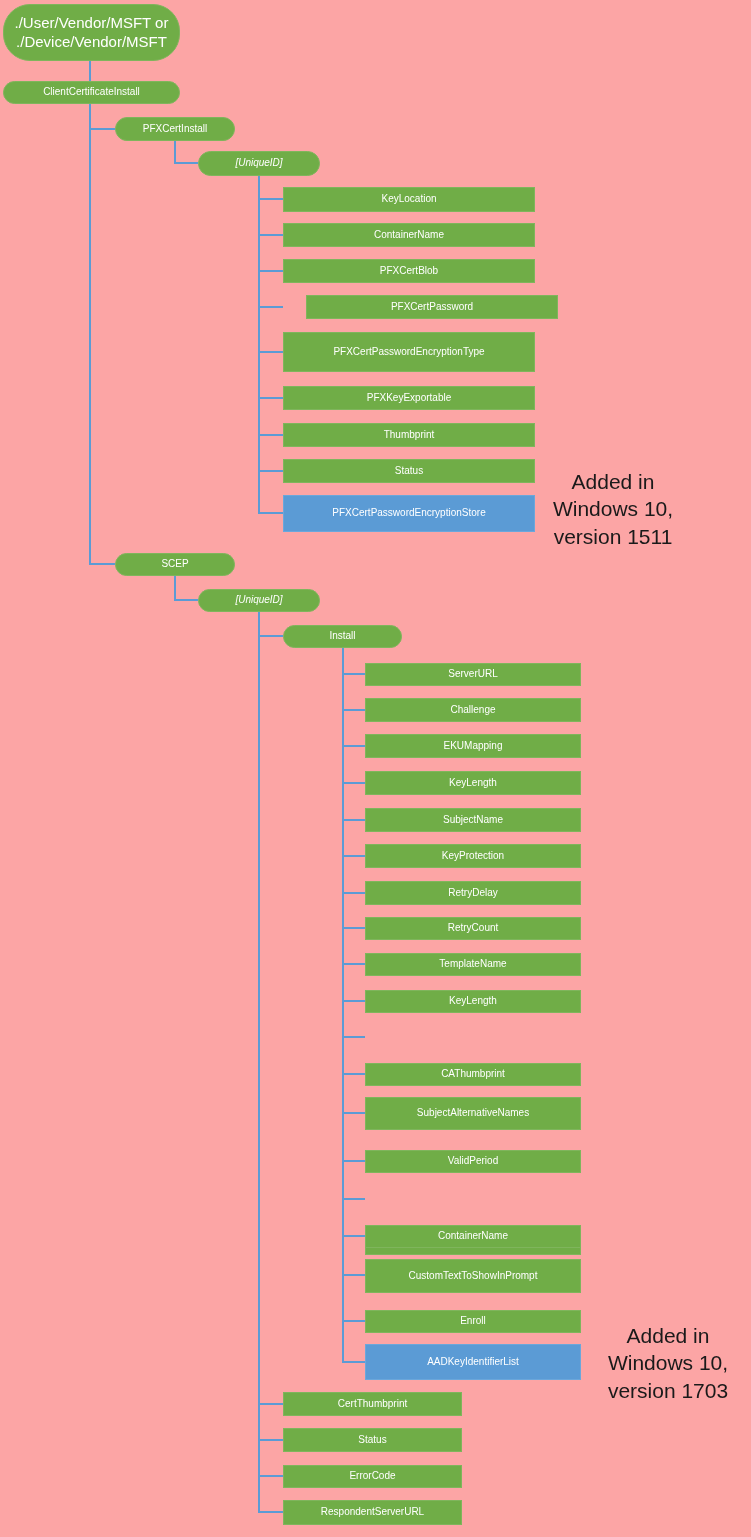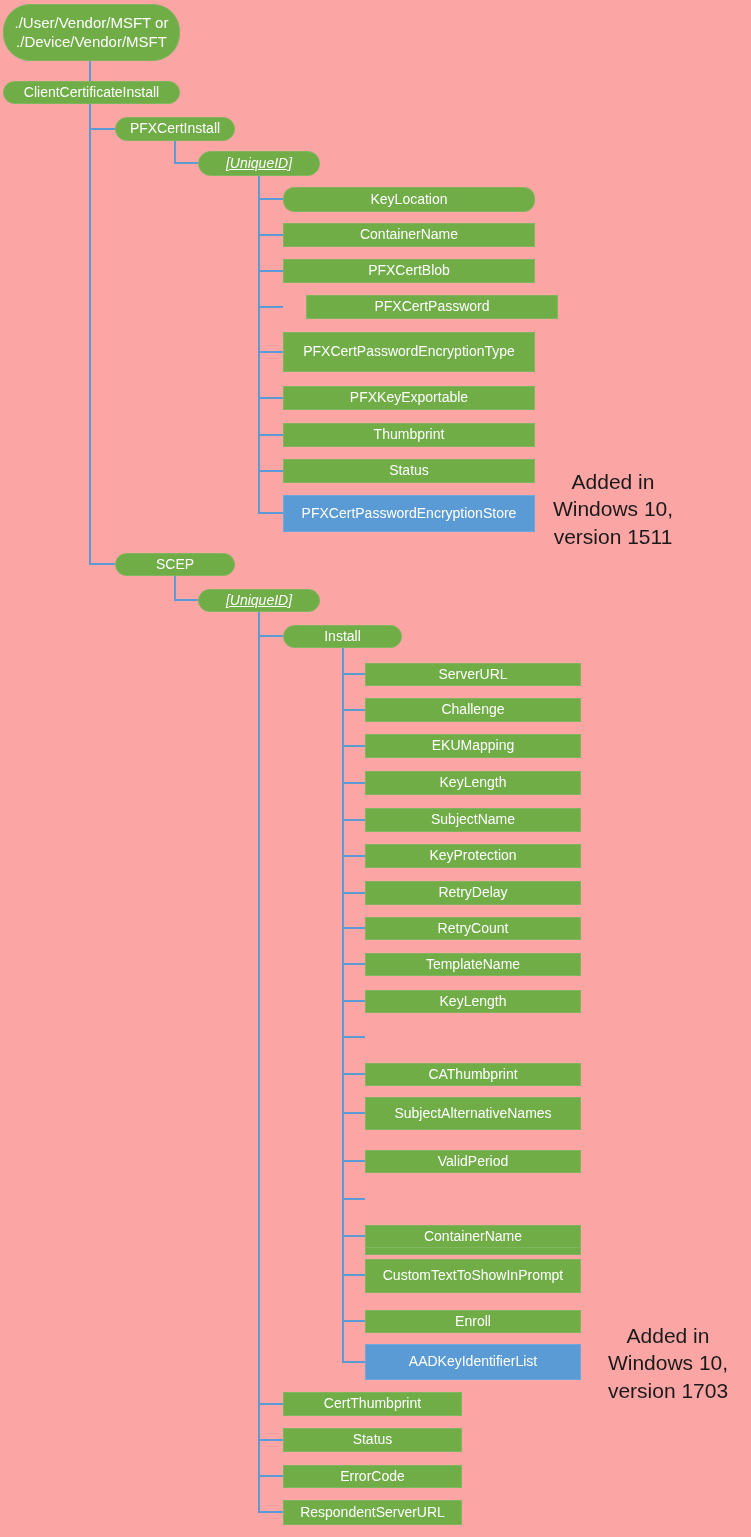--- a/index.html
+++ b/index.html
@@ -12,30 +12,30 @@
   }
   .connector{
     position:absolute;
     background:var(--connector,#5B9BD5);
   }
   .node{
     position:absolute;
     display:flex;align-items:center;justify-content:center;
     box-sizing:border-box;
     color:#ffffff;
-    font-size:14px;
+    font-size:10px;
     line-height:1.25;
     text-align:center;
     white-space:pre-line;
   }
   .node.green{background:var(--green,#70AD47);border:1px solid var(--green-border,#7FB55C);}
   .node.blue{background:var(--blue,#5B9BD5);border:1px solid var(--blue-border,#6BA7DB);}
   .node.pill{border-radius:13px;}
   .node.root{border-radius:27px;font-size:15px;}
-  .node.italic{font-style:italic;text-decoration:underline;}
+  .node.italic{font-style:italic;}
   .annotation{
     position:absolute;
     display:flex;align-items:center;justify-content:center;
     color:var(--annotation,#1a1a1a);
     font-size:21px;
     line-height:1.3;
     text-align:center;
     white-space:pre-line;
   }
 </style>
@@ -85,21 +85,21 @@
     <div class="connector" style="left: 342px; top: 1198px; width: 23px; height: 2px;"></div>
     <div class="connector" style="left: 342px; top: 1235px; width: 23px; height: 2px;"></div>
     <div class="connector" style="left: 342px; top: 1274px; width: 23px; height: 2px;"></div>
     <div class="connector" style="left: 342px; top: 1320px; width: 23px; height: 2px;"></div>
     <div class="connector" style="left: 342px; top: 1361px; width: 23px; height: 2px;"></div>
     <div class="node green pill root" style="left: 3px; top: 4px; width: 177px; height: 57px;">./User/Vendor/MSFT or
 ./Device/Vendor/MSFT</div>
     <div class="node green pill" style="left: 3px; top: 81px; width: 177px; height: 23px;">ClientCertificateInstall</div>
     <div class="node green pill" style="left: 115px; top: 117px; width: 120px; height: 24px;">PFXCertInstall</div>
     <div class="node green pill italic" style="left: 198px; top: 151px; width: 122px; height: 25px;">[UniqueID]</div>
-    <div class="node green" style="left: 283px; top: 187px; width: 252px; height: 25px; border-radius: 11px;">KeyLocation</div>
+    <div class="node green" style="left: 283px; top: 187px; width: 252px; height: 25px;">KeyLocation</div>
     <div class="node green" style="left: 283px; top: 223px; width: 252px; height: 24px;">ContainerName</div>
     <div class="node green" style="left: 283px; top: 259px; width: 252px; height: 24px;">PFXCertBlob</div>
     <div class="node green" style="left: 283px; top: 295px; width: 252px; height: 24px; margin-left: 23px;">PFXCertPassword</div>
     <div class="node green" style="left: 283px; top: 332px; width: 252px; height: 40px;">PFXCertPasswordEncryptionType</div>
     <div class="node green" style="left: 283px; top: 386px; width: 252px; height: 24px;">PFXKeyExportable</div>
     <div class="node green" style="left: 283px; top: 423px; width: 252px; height: 24px;">Thumbprint</div>
     <div class="node green" style="left: 283px; top: 459px; width: 252px; height: 24px;">Status</div>
     <div class="node blue" style="left: 283px; top: 495px; width: 252px; height: 37px;">PFXCertPasswordEncryptionStore</div>
     <div class="node green pill" style="left: 115px; top: 553px; width: 120px; height: 23px;">SCEP</div>
     <div class="node green pill italic" style="left: 198px; top: 589px; width: 122px; height: 23px;">[UniqueID]</div>

